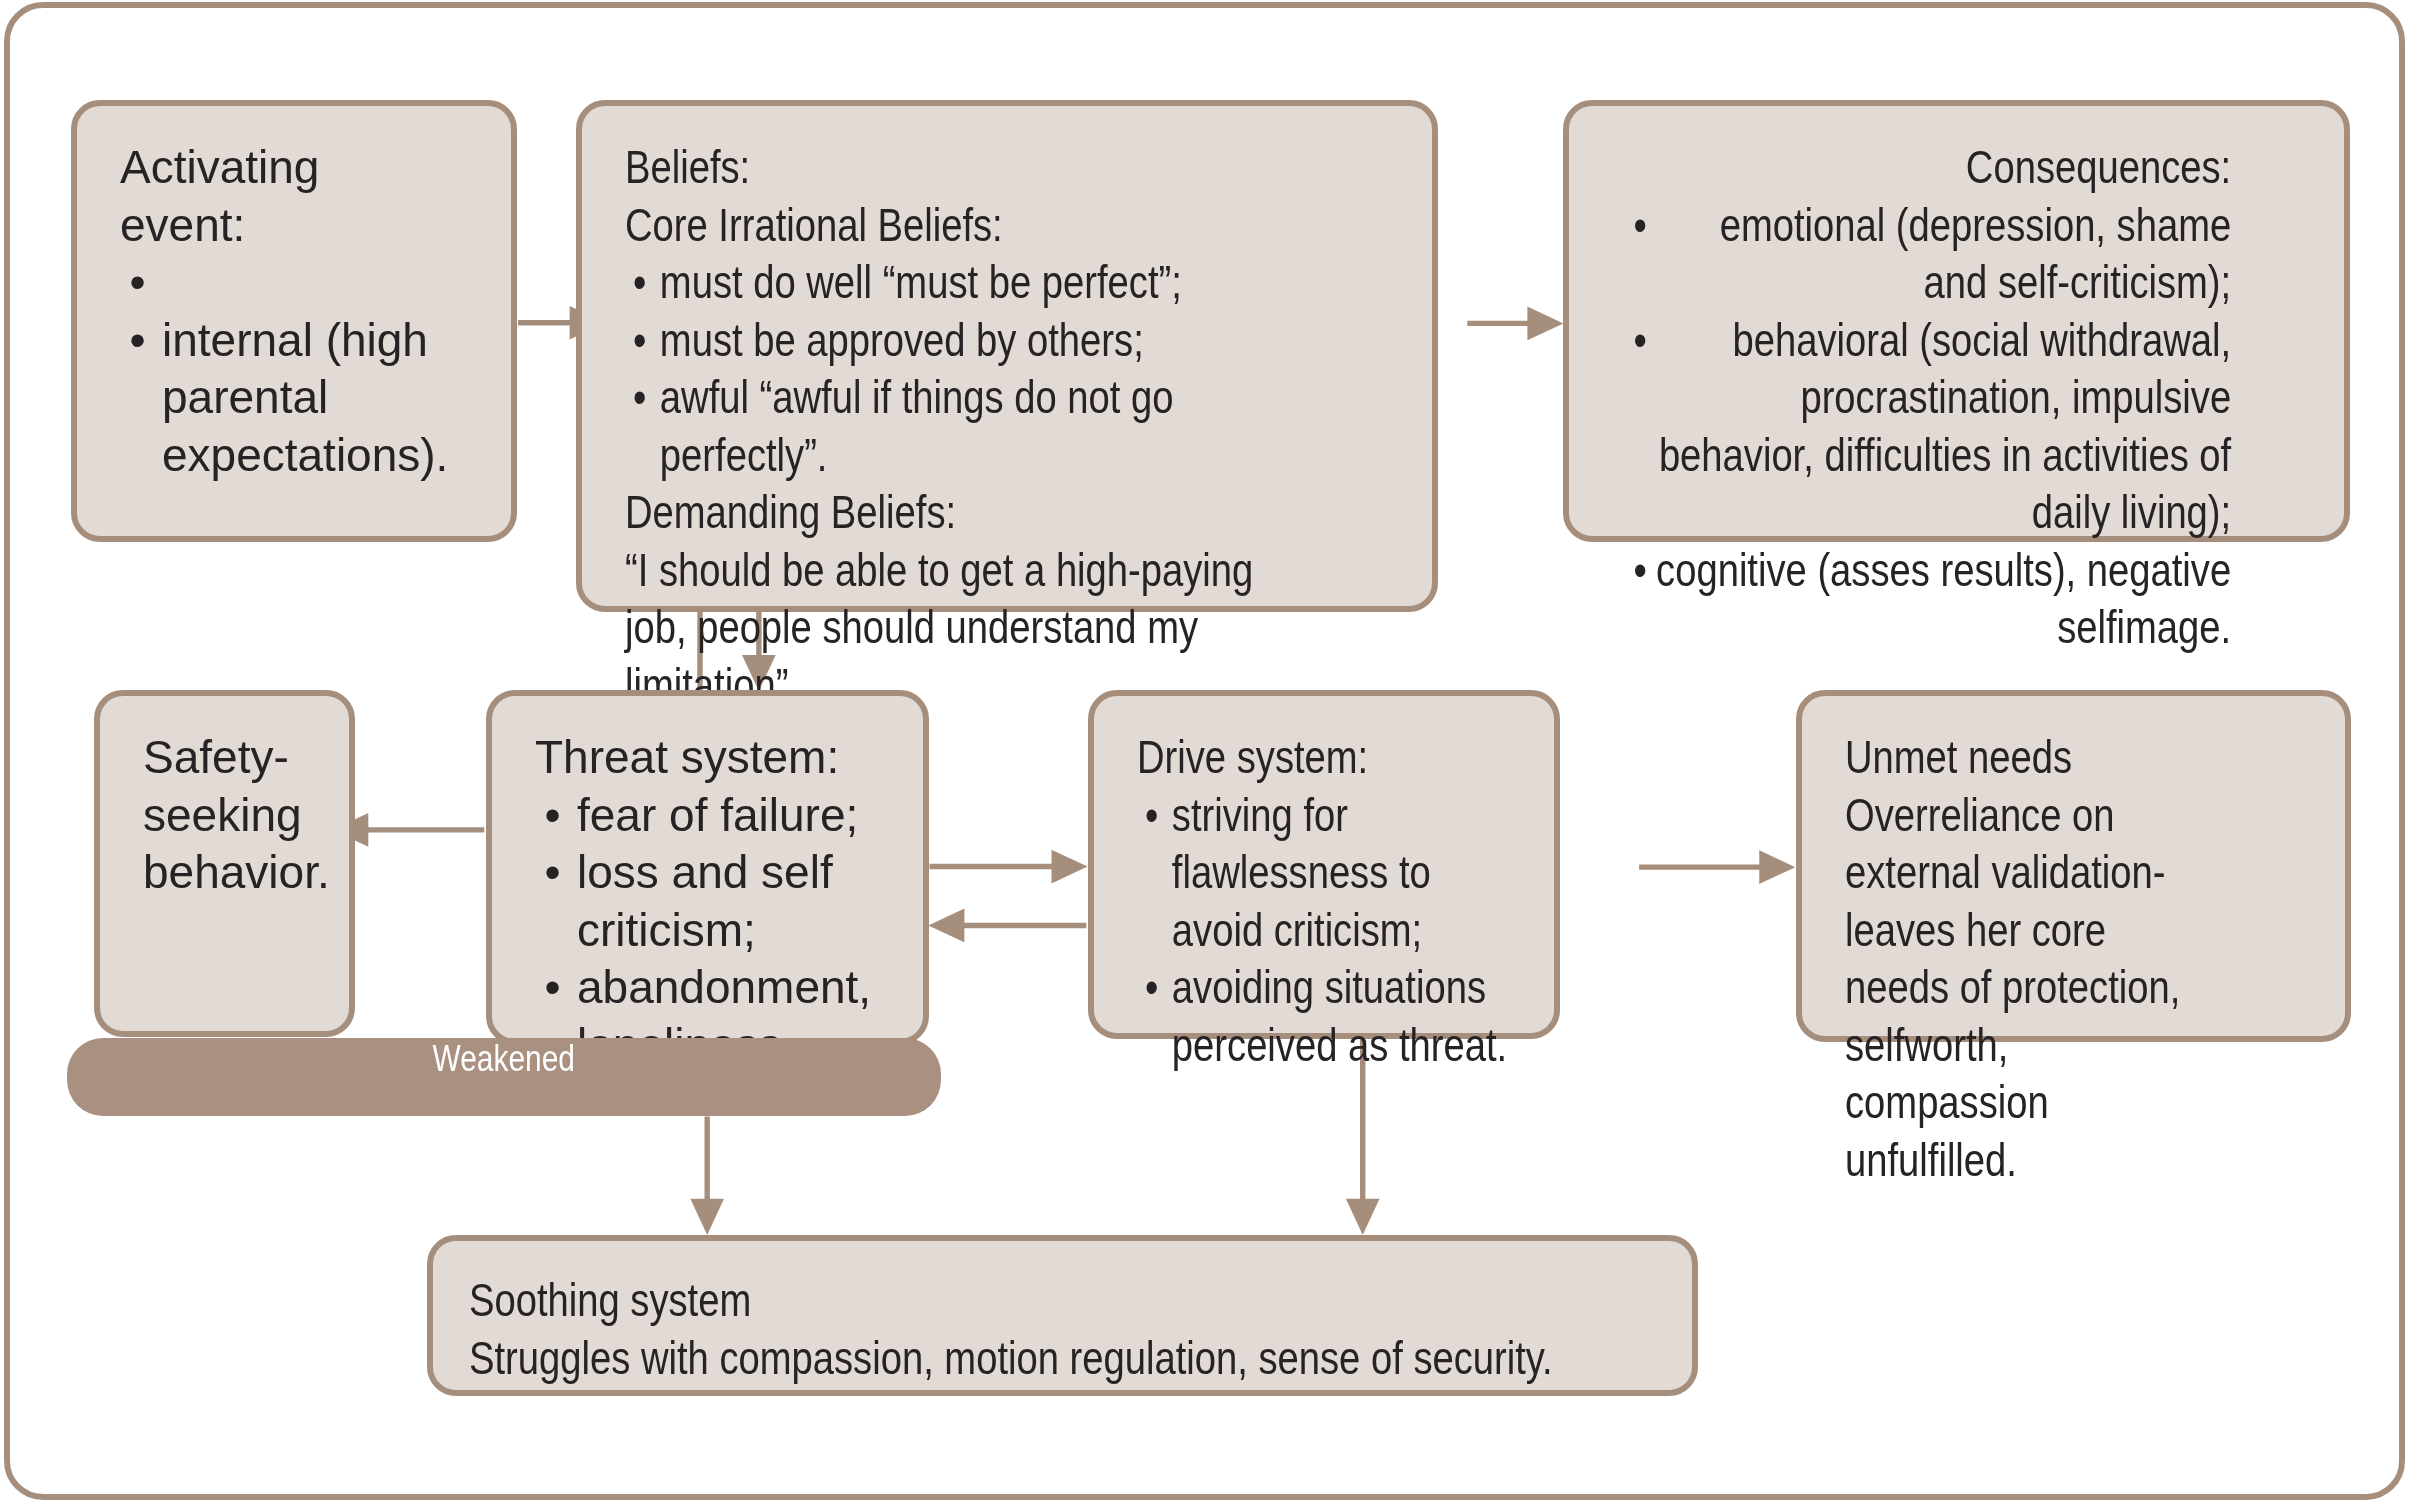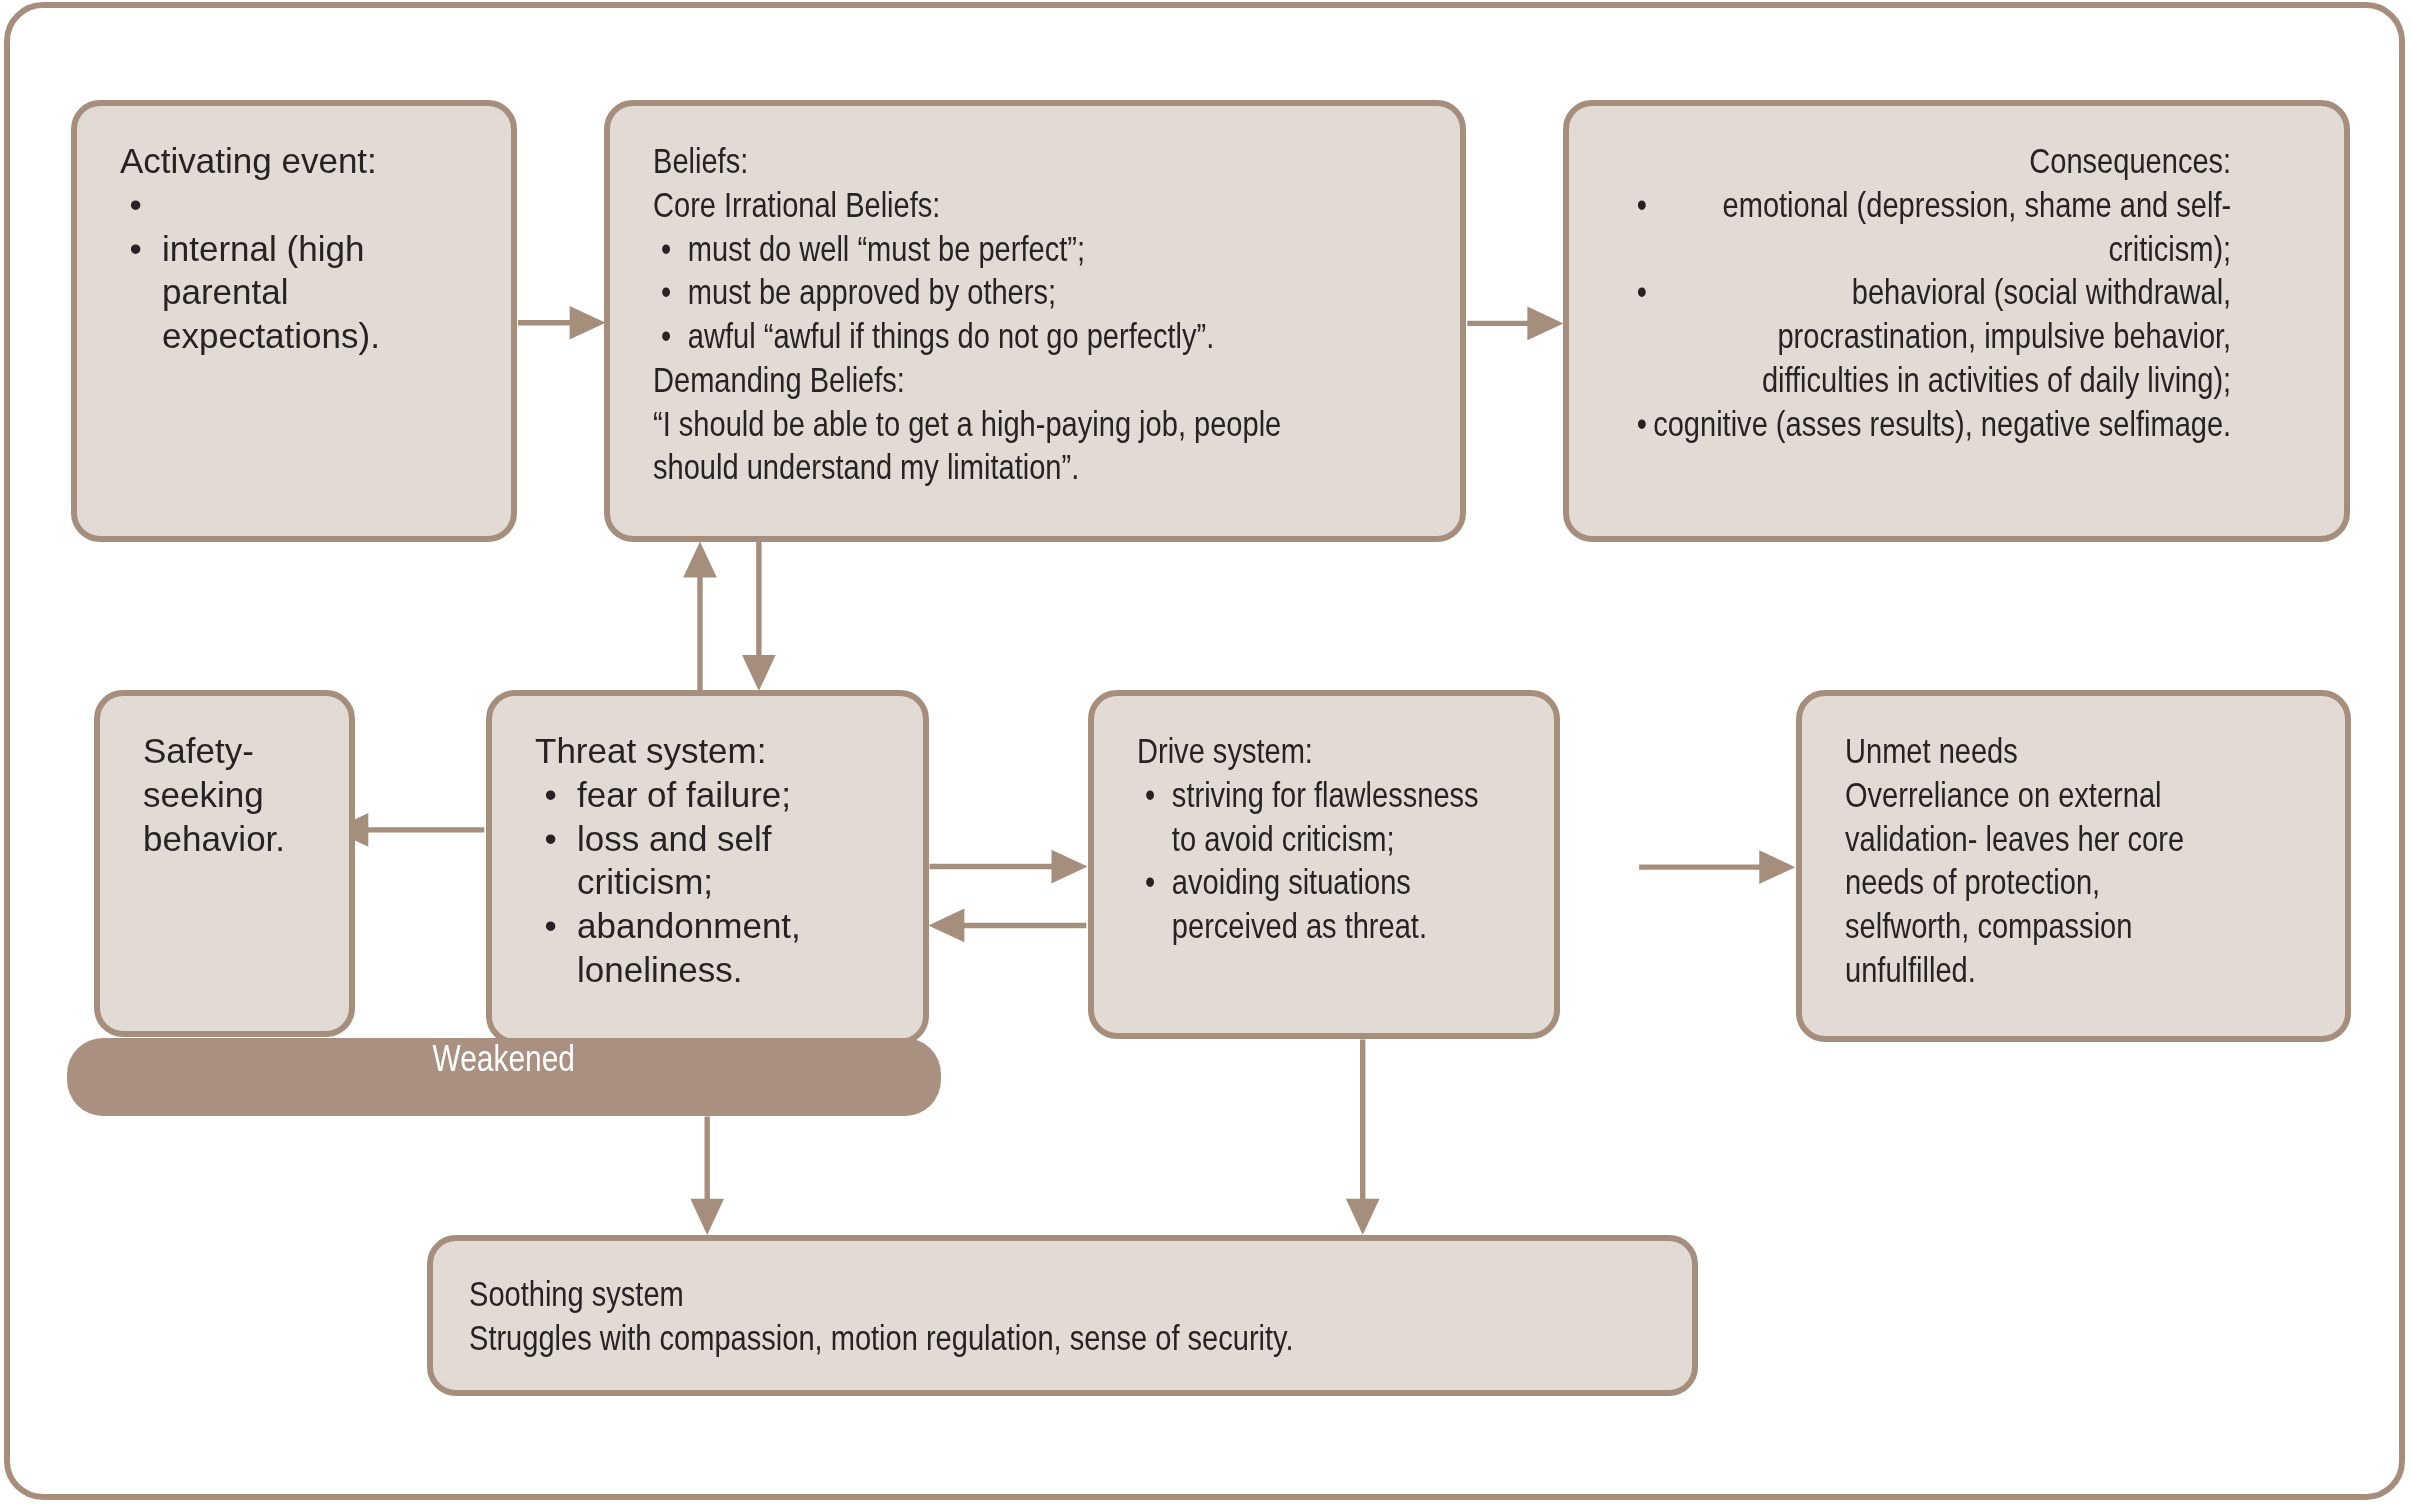--- a/index.html
+++ b/index.html
@@ -30,41 +30,41 @@
   }
   .node{
     position:absolute;z-index:2;
     background:var(--fill);
     border:6px solid var(--line);
     border-radius:29px;
     box-sizing:border-box;
   }
   .node-content{
     padding:33px 0 0 43px;
-    font-size:35px;
+    font-size:46px;
     line-height:1.25;
   }
   .txt{display:block;}
   .condensed{transform:scaleX(0.83);transform-origin:0 0;}
   .ln{white-space:pre-wrap;}
   .b{display:grid;grid-template-columns:42px 1fr;}
   .b .dot{padding-left:9.6px;}
   
   #c-activating .txt{width:288px;}
   #c-beliefs .txt{width:822px;}
   #c-consequences .txt{width:746px;}
   #c-safety .txt{width:192px;}
   #c-threat .txt{width:337px;}
   #c-drive .txt{width:446px;}
   #c-unmet .txt{width:438px;}
   #c-soothing .txt{width:1382px;}
   #box-soothing .node-content{padding:31px 0 0 36px;}
   
   #box-activating{left:71px;top:100px;width:446px;height:442px;}
-  #box-beliefs{left:604px;top:100px;width:862px;height:442px;}
+  #box-beliefs{left:576px;top:100px;width:862px;height:512px;}
   #box-consequences{left:1563px;top:100px;width:787px;height:442px;text-align:right;}
   #box-safety{left:69px;top:690px;width:261px;height:347px;margin-left:25px;}
   #box-threat{left:486px;top:690px;width:443px;height:355px;}
   #box-drive{left:1088px;top:690px;width:472px;height:349px;}
   #box-unmet{left:1796px;top:690px;width:555px;height:352px;}
   #box-soothing{left:427px;top:1235px;width:1271px;height:161px;}
   #bar-weakened{
     position:absolute;z-index:3;
     left:67px;top:1038px;width:874px;height:78px;
     background:var(--bar);

